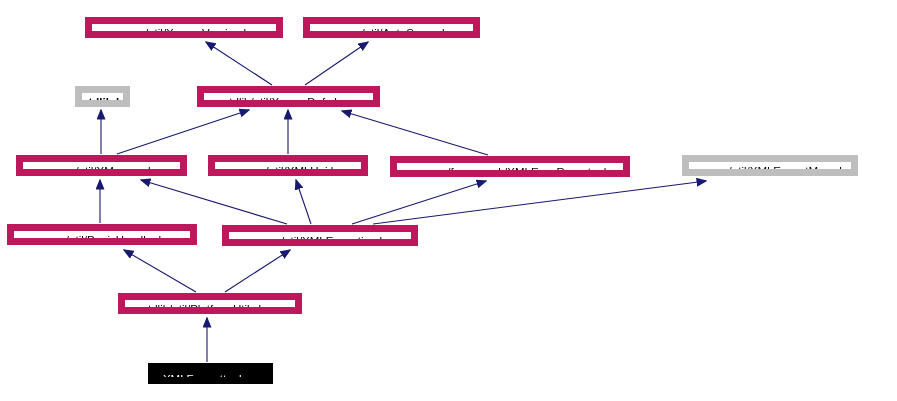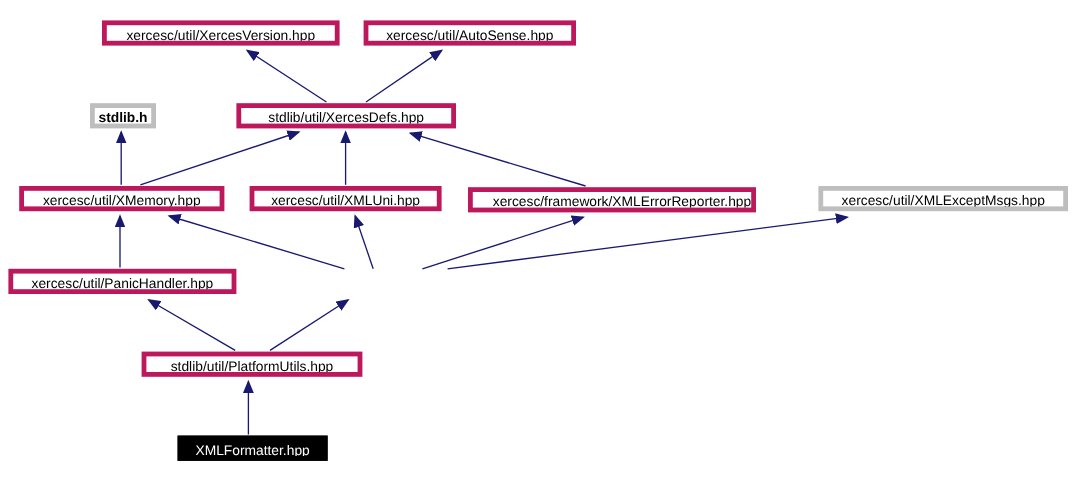--- a/index.html
+++ b/index.html
@@ -20,21 +20,21 @@
     left: 0;
     top: 0;
     width: 897px;
     height: 401px;
   }
   .node {
     position: absolute;
     box-sizing: border-box;
     height: 21px;
     background: #ffffff;
-    border: 4px solid #be185d;
+    border: 7px solid #be185d;
     color: #000000;
     font-size: 11.5px;
     line-height: 19px;
     text-align: center;
     white-space: nowrap;
     overflow: hidden;
   }
   .node.external {
     border-color: #bebebe;
   }
@@ -76,18 +76,19 @@
     <line class="edge-line" x1="207" y1="362" x2="207" y2="318" marker-end="url(#arrowhead)"></line>
   </svg>
 
   <div class="node" style="left:85px;  top:17px;  width:198px;">xercesc/util/XercesVersion.hpp</div>
   <div class="node" style="left:303px; top:17px;  width:177px;">xercesc/util/AutoSense.hpp</div>
   <div class="node external" style="left:75px; top:86px; width:55px;font-weight:bold;">stdlib.h</div>
   <div class="node" style="left:197px; top:86px;  width:183px;">stdlib/util/XercesDefs.hpp</div>
   <div class="node" style="left:16px;  top:155px; width:171px;">xercesc/util/XMemory.hpp</div>
   <div class="node" style="left:208px; top:155px; width:160px;">xercesc/util/XMLUni.hpp</div>
   <div class="node" style="left:390px; top:156px; width:240px;text-align:right;">xercesc/framework/XMLErrorReporter.hpp</div>
-  <div class="node external" style="left:682px; top:155px; width:208px;">xercesc/util/XMLExceptMsgs.hpp</div>
+  <div class="node external" style="left:682px; top:155px; width:176px;">xercesc/util/XMLExceptMsgs.hpp</div>
   <div class="node" style="left:7px;   top:224px; width:190px;">xercesc/util/PanicHandler.hpp</div>
+  <div class="node" style="left:222px; top:225px; width:196px;">xercesc/util/XMLException.hpp</div>
   <div class="node" style="left:118px; top:293px; width:184px;">stdlib/util/PlatformUtils.hpp</div>
   <div class="node focus" style="left:148px; top:363px; width:125px;">XMLFormatter.hpp</div>
 
 </div>
 
 </body></html>

